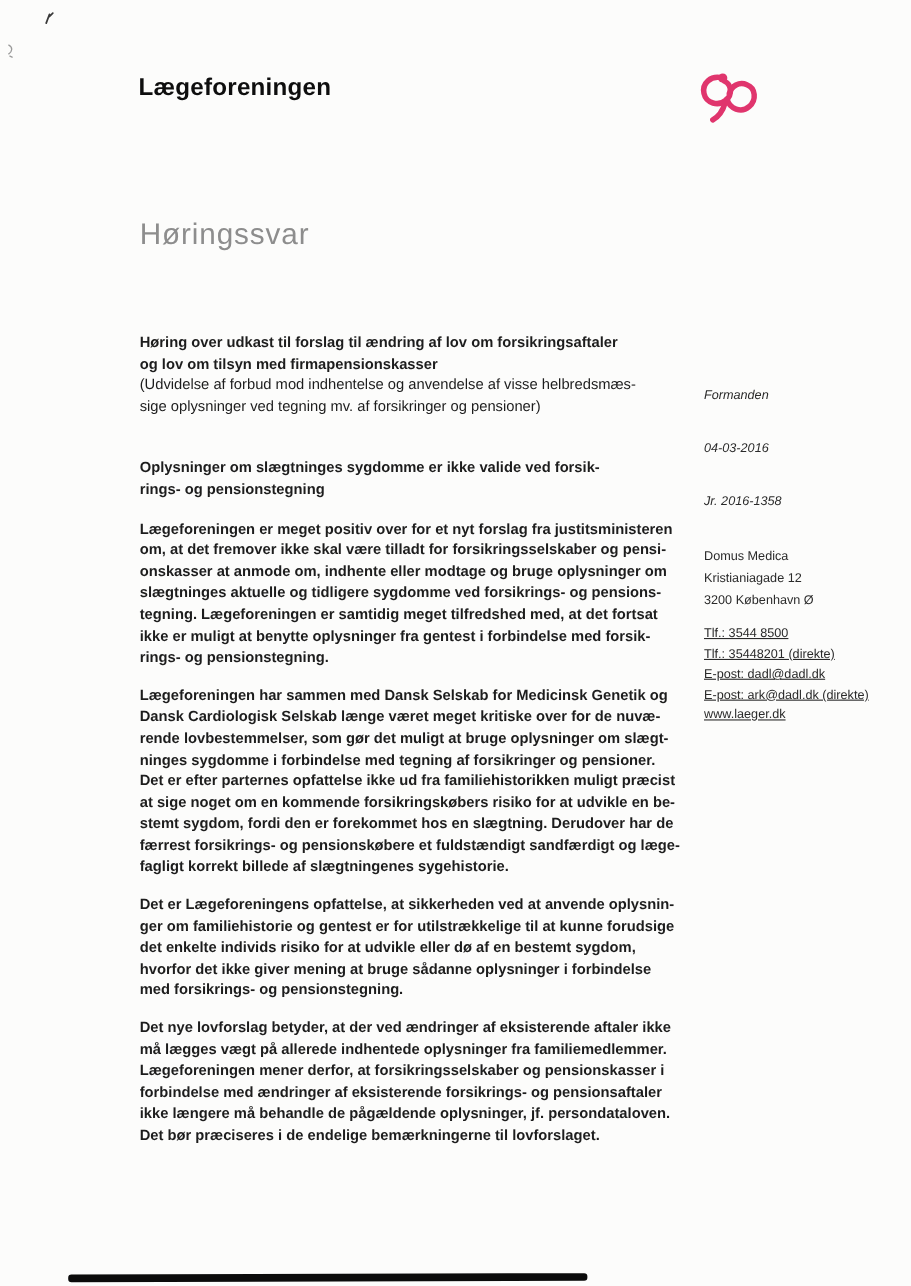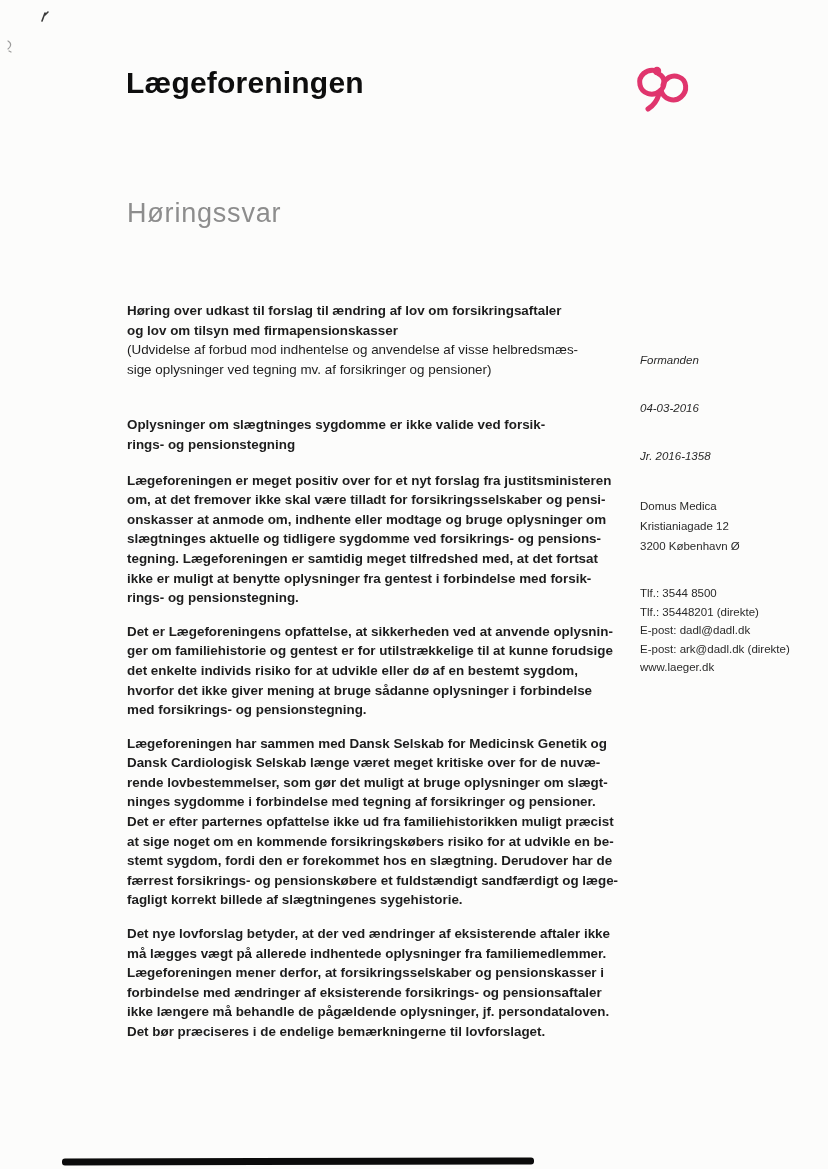--- a/index.html
+++ b/index.html
@@ -7,21 +7,21 @@
   .page{
     position:relative;
     width:828px;height:1169px;
     background:#fcfcfb;
     font-family:"Liberation Sans", sans-serif;
     color:#1d1d1d;
     overflow:hidden;
   }
   .brand-title{
     position:absolute;left:126px;top:66px;
-    font-size:30px;font-weight:700;letter-spacing:0.2px;color:#0e0e0e;
+    font-size:22px;font-weight:700;letter-spacing:0.2px;color:#0e0e0e;
   }
   .logo{position:absolute;left:633px;top:64px;width:58px;height:52px;}
   .doc-type{
     position:absolute;left:127px;top:198px;
     font-size:27px;color:#8d8d8d;letter-spacing:0.8px;font-weight:400;
   }
   .main-col{
     position:absolute;left:127px;top:301px;width:512px;
     font-size:13.4px;line-height:19.6px;color:#1d1d1d;
   }
@@ -30,21 +30,21 @@
   .subject-note{margin:0;}
   .section-heading{font-weight:700;margin:36px 0 16px 0;}
   .para{margin:0 0 14px 0;font-weight:bold;}
   .side-col{
     position:absolute;left:640px;top:352px;width:170px;
     font-size:11.5px;line-height:16px;color:#2a2a2a;
   }
   .side-item{margin:0;font-style:italic;}
   .side-gap-sm{margin-top:32px;}
   .side-block-address{margin-top:32px;line-height:20px;}
-  .side-block-contact{margin-top:28px;line-height:18.5px;}
+  .side-block-contact{margin-top:11px;line-height:18.5px;text-decoration:underline;}
   .pen-mark-top{position:absolute;left:36px;top:10px;}
   .pen-mark-left{position:absolute;left:5px;top:38px;}
   .scan-bar{
     position:absolute;left:62px;top:1158px;width:472px;height:7px;
     background:#0b0b0b;border-radius:3px;transform:rotate(-0.15deg);
   }
 </style>
 </head>
 <body>
 
@@ -77,34 +77,34 @@
 sige oplysninger ved tegning mv. af forsikringer og pensioner)</p>
     <p class="section-heading pre">Oplysninger om slægtninges sygdomme er ikke valide ved forsik-
 rings- og pensionstegning</p>
     <p class="para pre">Lægeforeningen er meget positiv over for et nyt forslag fra justitsministeren
 om, at det fremover ikke skal være tilladt for forsikringsselskaber og pensi-
 onskasser at anmode om, indhente eller modtage og bruge oplysninger om
 slægtninges aktuelle og tidligere sygdomme ved forsikrings- og pensions-
 tegning. Lægeforeningen er samtidig meget tilfredshed med, at det fortsat
 ikke er muligt at benytte oplysninger fra gentest i forbindelse med forsik-
 rings- og pensionstegning.</p>
-    <p class="para pre">Det er Lægeforeningens opfattelse, at sikkerheden ved at anvende oplysnin-
-ger om familiehistorie og gentest er for utilstrækkelige til at kunne forudsige
-det enkelte individs risiko for at udvikle eller dø af en bestemt sygdom,
-hvorfor det ikke giver mening at bruge sådanne oplysninger i forbindelse
-med forsikrings- og pensionstegning.</p>
     <p class="para pre">Lægeforeningen har sammen med Dansk Selskab for Medicinsk Genetik og
 Dansk Cardiologisk Selskab længe været meget kritiske over for de nuvæ-
 rende lovbestemmelser, som gør det muligt at bruge oplysninger om slægt-
 ninges sygdomme i forbindelse med tegning af forsikringer og pensioner.
 Det er efter parternes opfattelse ikke ud fra familiehistorikken muligt præcist
 at sige noget om en kommende forsikringskøbers risiko for at udvikle en be-
 stemt sygdom, fordi den er forekommet hos en slægtning. Derudover har de
 færrest forsikrings- og pensionskøbere et fuldstændigt sandfærdigt og læge-
 fagligt korrekt billede af slægtningenes sygehistorie.</p>
+    <p class="para pre">Det er Lægeforeningens opfattelse, at sikkerheden ved at anvende oplysnin-
+ger om familiehistorie og gentest er for utilstrækkelige til at kunne forudsige
+det enkelte individs risiko for at udvikle eller dø af en bestemt sygdom,
+hvorfor det ikke giver mening at bruge sådanne oplysninger i forbindelse
+med forsikrings- og pensionstegning.</p>
     <p class="para pre">Det nye lovforslag betyder, at der ved ændringer af eksisterende aftaler ikke
 må lægges vægt på allerede indhentede oplysninger fra familiemedlemmer.
 Lægeforeningen mener derfor, at forsikringsselskaber og pensionskasser i
 forbindelse med ændringer af eksisterende forsikrings- og pensionsaftaler
 ikke længere må behandle de pågældende oplysninger, jf. persondataloven.
 Det bør præciseres i de endelige bemærkningerne til lovforslaget.</p>
   </div>
 
   <div class="side-col">
     <div class="side-item">Formanden</div>

